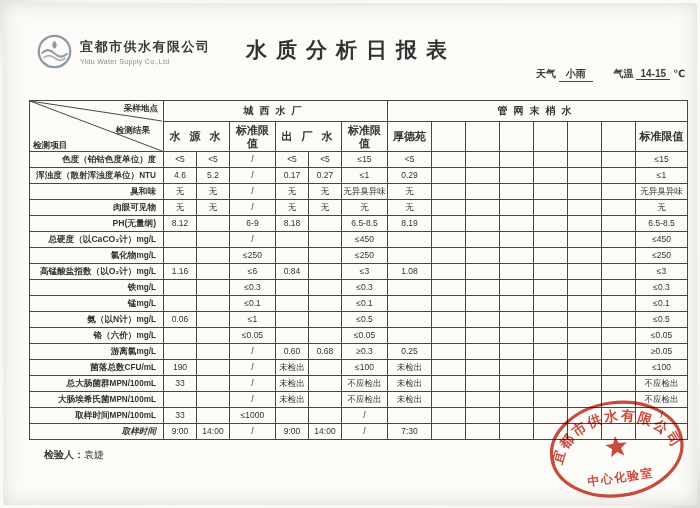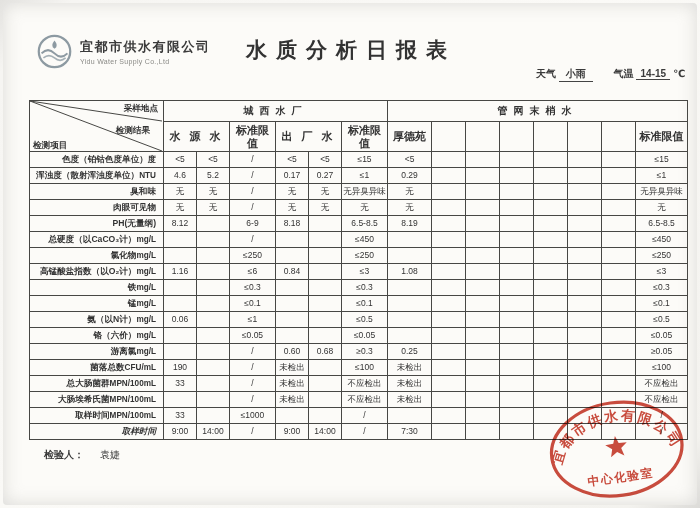--- a/index.html
+++ b/index.html
@@ -33,21 +33,21 @@
   td.item { text-align:left; padding:0 7px 0 4px; }
   td.item .wrap { display:flex; justify-content:flex-end; align-items:center; }
   td.item .nm { font-weight:bold; font-size:8.6px; white-space:nowrap; }
   td.item .un { font-weight:bold; font-size:8.2px; }
   td.item.center .wrap { justify-content:flex-end;font-style:italic; }
   .corner { padding:0; }
   .corner svg { display:block; }
 
   
   .foot-left { position:absolute; left:44px; top:448px; font-size:10px; font-weight:bold; color:#3a3a3a; }
-  .foot-left .val { font-weight:normal; margin-left:16px; }
+  .foot-left .val { font-weight:normal; margin-left:0; }
   .foot-right { position:absolute; right:34px; top:448px; font-size:10px; font-weight:bold; color:#3a3a3a; }
 
   
   .stamp { position:absolute; left:541px; top:394px; width:152px; height:114px; transform:rotate(-8deg); opacity:.88; mix-blend-mode:multiply; pointer-events:none; }
 </style>
 </head>
 <body>
 
 <div class="scan">
   <div class="paper"></div>

